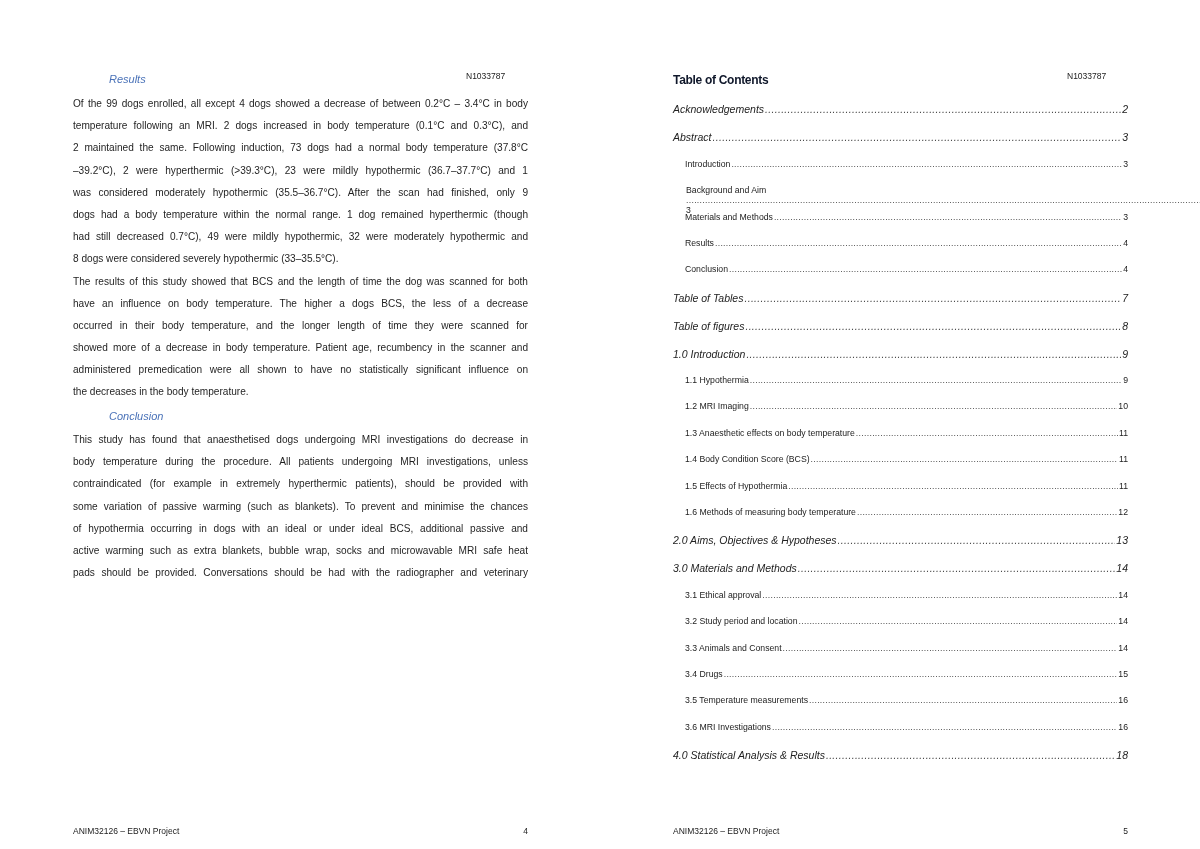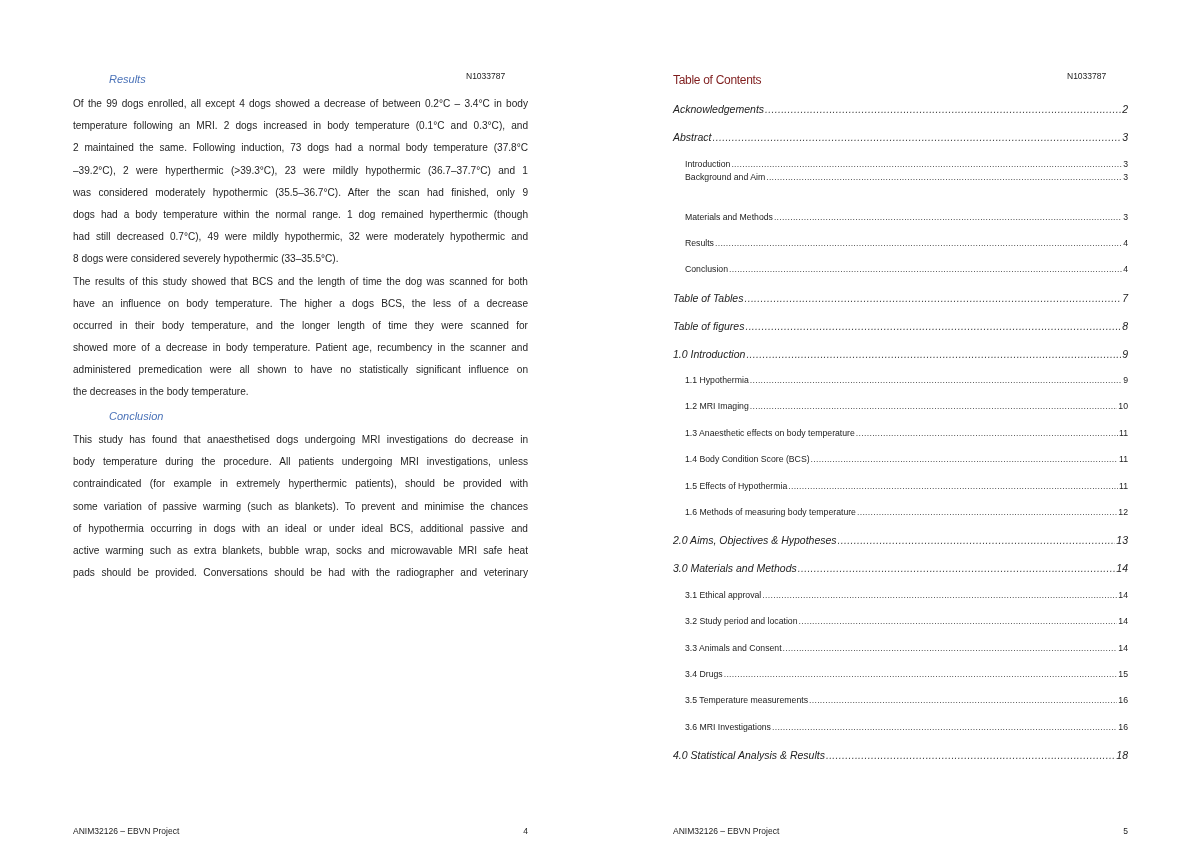--- a/index.html
+++ b/index.html
@@ -11,22 +11,22 @@
   .header-id { position:absolute; top:37px; font-size:8.5px; color:#222;margin-top:34px; }
   .page.left .header-id { left:466px; }
   .page.right .header-id { left:467px; }
   .footer { position:absolute; top:802px; left:73px; width:455px; font-size:8.5px; color:#222;margin-top:24px; }
   .footer .pg { position:absolute; right:0; top:0; }
   .subhead { position:absolute; left:109px; font-style:italic; font-size:11px; color:#4a72b8; }
   .para { position:absolute; left:73px; width:455px; font-size:10.1px; line-height:22.2px;
           text-align:justify; color:#1f1f1f; }
   .para .ln { display:block; height:22.2px; white-space:nowrap; overflow:hidden; }
   .para .ln.j { text-align:justify; text-align-last:justify; }
-  .toc-title { position:absolute; left:73px; top:73px; font-size:12px; font-weight:normal;
-               color:#7f1d1d; letter-spacing:-0.3px; }
+  .toc-title { position:absolute; left:73px; top:73px; font-size:12px; font-weight:bold;
+               color:#0f172a; letter-spacing:-0.3px; }
   .toc { position:absolute; left:73px; width:455px; top:96px; }
   .toc-row { position:absolute; left:0; width:455px; display:flex; align-items:baseline; }
   .toc-row.l1 { font-style:italic; font-size:10.5px; color:#222; }
   .toc-row.l2 { font-size:8.7px; color:#222; padding-left:12px; width:443px; }
   .toc-row .t { white-space:nowrap; }
   .toc-row .dots { flex:1; overflow:hidden; white-space:nowrap; margin:0 1px; color:#444; }
   .toc-row .dots::after { content:"........................................................................................................................................................................................................................................................................"; letter-spacing:0.3px; }
   .toc-row .p { white-space:nowrap; }
 </style>
 </head>
@@ -84,21 +84,21 @@
       <div class="toc-row l1" style="top: 35px;">
         <span class="t">Abstract</span>
         <span class="dots"></span>
         <span class="p">3</span>
       </div>
       <div class="toc-row l2" style="top: 63px;">
         <span class="t">Introduction</span>
         <span class="dots"></span>
         <span class="p">3</span>
       </div>
-      <div class="toc-row l2" style="top: 76px;">
+      <div class="toc-row l2" style="top: 89px; flex-direction: column;">
         <span class="t">Background and Aim</span>
         <span class="dots"></span>
         <span class="p">3</span>
       </div>
       <div class="toc-row l2" style="top: 116px;">
         <span class="t">Materials and Methods</span>
         <span class="dots"></span>
         <span class="p">3</span>
       </div>
       <div class="toc-row l2" style="top: 142px;">

